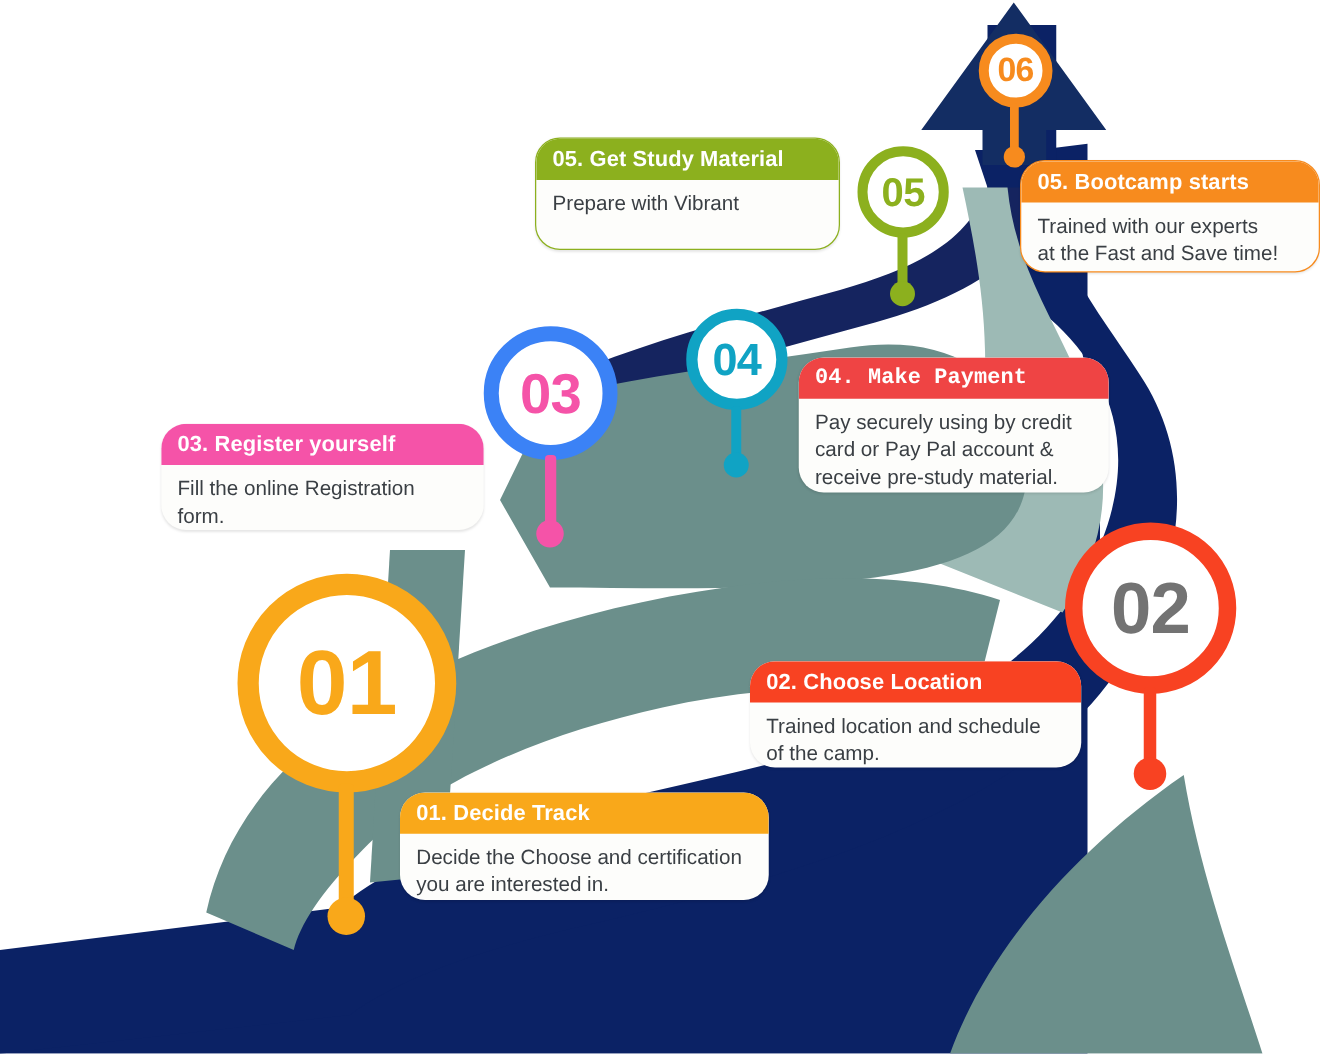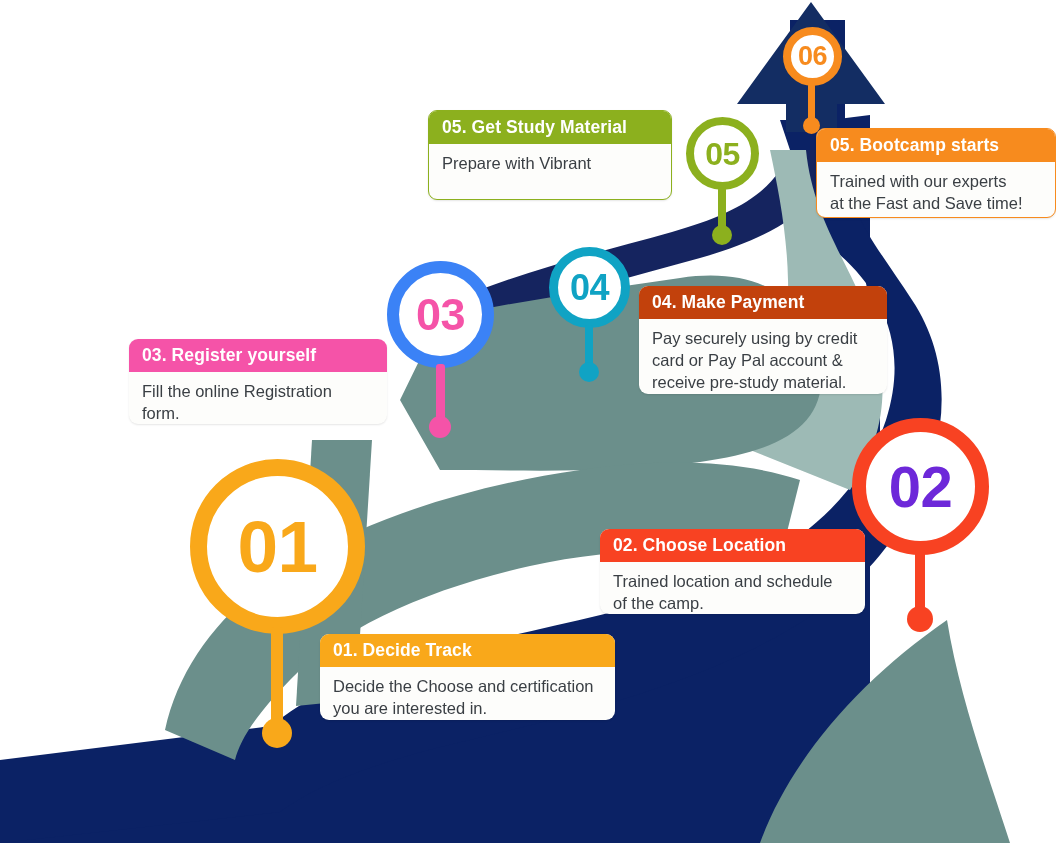--- a/index.html
+++ b/index.html
@@ -20,21 +20,21 @@
   #bg {
     position: absolute;
     left: 0; top: 0;
     width: 1056px;
     height: 843px;
   }
 
   
   .card {
     position: absolute;
-    border-radius: 9px;
+    border-radius: 20px;
     background: #fdfdfb;
     overflow: hidden;
     box-shadow: 0 1px 2px rgba(0,0,0,0.10);
   }
   .card .hdr {
     font-size: 17.5px;
     font-weight: bold;
     color: #ffffff;
     padding: 6px 13px 7px 13px;
     letter-spacing: .1px;
@@ -151,21 +151,21 @@
   <div class="card" style="left:320px; top:634px; width:295px; height:86px;">
     <div class="hdr" style="background:#f9a81a;">01. Decide Track</div>
     <div class="body">
       <span>Decide the Choose and certification</span>
       <span>you are interested in.</span>
     </div>
   </div>
 
   <div class="pin" style="left:852px; top:418px; width:137px; height:215px;">
     <div class="ring" style="left:0; top:0; width:137px; height:137px; border:14px solid #f84222;">
-      <span class="num" style="font-size:58px; color:#6d28d9;">02</span>
+      <span class="num" style="font-size:58px; color:#737373;">02</span>
     </div>
     <div class="stem" style="left:63px; top:132px; width:10px; height:76px; background:#f84222;"></div>
     <div class="dot" style="left:55px; top:601px; width:26px; height:26px; background:#f84222; top:188px;"></div>
   </div>
 
   <div class="card" style="left:600px; top:529px; width:265px; height:85px;">
     <div class="hdr" style="background:#f84222;">02. Choose Location</div>
     <div class="body">
       <span>Trained location and schedule</span>
       <span>of the camp.</span>
@@ -190,21 +190,21 @@
 
   <div class="pin" style="left:549px; top:247px; width:81px; height:135px;">
     <div class="ring" style="left:0; top:0; width:81px; height:81px; border:9px solid #10a3c4;">
       <span class="num" style="font-size:36px; color:#10a3c4;">04</span>
     </div>
     <div class="stem" style="left:36px; top:78px; width:8px; height:45px; background:#10a3c4;"></div>
     <div class="dot" style="left:30px; top:115px; width:20px; height:20px; background:#10a3c4;"></div>
   </div>
 
   <div class="card" style="left:639px; top:286px; width:248px; height:108px;">
-    <div class="hdr" style="background:#c2410c;">04. Make Payment</div>
+    <div class="hdr" style="background:#ef4444;font-family:Liberation Mono, monospace;">04. Make Payment</div>
     <div class="body">
       <span>Pay securely using by credit</span>
       <span>card or Pay Pal account &amp;</span>
       <span>receive pre-study material.</span>
     </div>
   </div>
 
   <div class="pin" style="left:686px; top:117px; width:73px; height:125px;">
     <div class="ring" style="left:0; top:0; width:73px; height:73px; border:8px solid #8cb01e; background:transparent;">
       <span class="num" style="font-size:32px; color:#8cb01e;text-align:right;">05</span>

